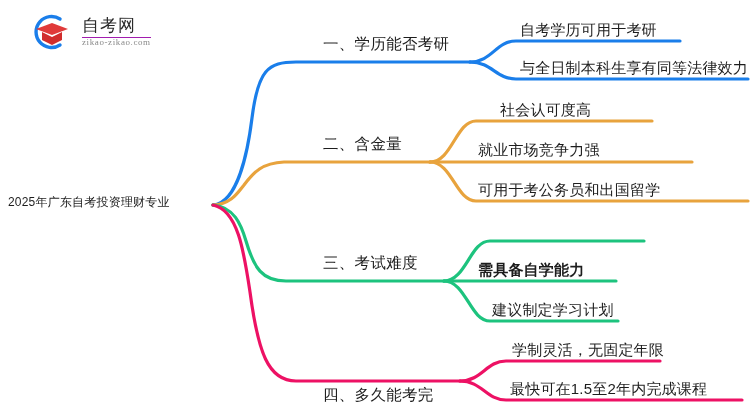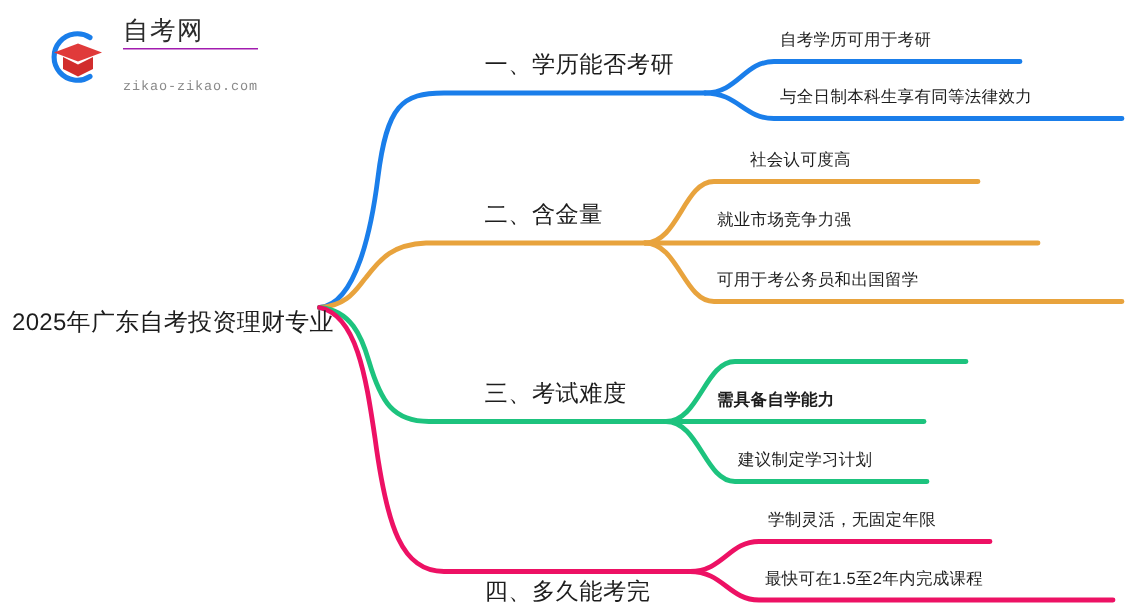--- a/index.html
+++ b/index.html
@@ -20,38 +20,38 @@
     position:absolute;left:30px;top:12px;
     display:flex;align-items:center;gap:8px;
   }
   .logo-mark{position:relative;width:44px;height:40px;flex:0 0 auto;}
   .logo-text-block{display:flex;flex-direction:column;line-height:1;}
   .logo-cn{
     font-size:17px;font-weight:normal;color:#2b2b2b;letter-spacing:1px;
     padding-bottom:3px;border-bottom:1px solid #a21caf;
   }
   .logo-en{
-    font-size:9px;color:#8a8a8a;letter-spacing:.6px;padding-top:21px;
-    font-family:Liberation Mono, monospace;
+    font-size:9px;color:#8a8a8a;letter-spacing:.6px;padding-top:0;
+    font-family:Liberation Serif, serif;
   }
 
   
   .node{
     position:absolute;
     color:#1d1d1d;
     white-space:nowrap;
     line-height:1;
   }
   .root-node{
-    font-size:16px;
-    left:8px;top:208px;
+    font-size:12px;
+    left:8px;top:196px;
     letter-spacing:.2px;
   }
   .branch-node{font-size:15.5px;letter-spacing:.3px;}
-  .leaf-node{font-size:11px;letter-spacing:.2px;}
+  .leaf-node{font-size:15px;letter-spacing:.2px;}
 </style>
 </head>
 <body>
 
 <div id="mindmap-root">
 
   <svg class="edges" viewBox="0 0 750 410">
 
     <g>
       <path d="M213,205 C 238,203 248,150 252,118 C 258,70 268,62 296,62 L 470,62" fill="none" stroke="#1a7eea" stroke-width="3.2" stroke-linecap="round"></path>

